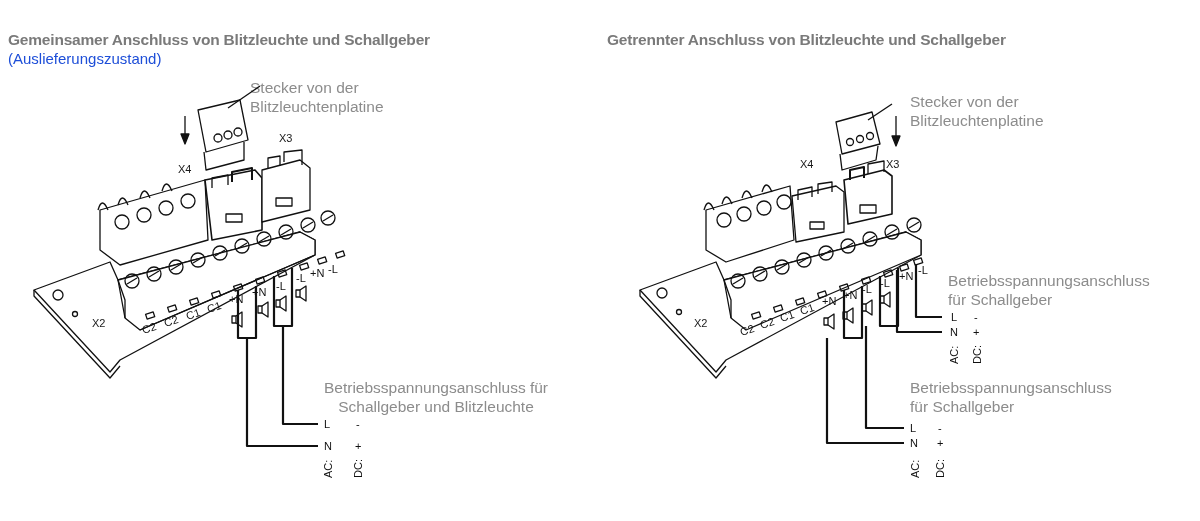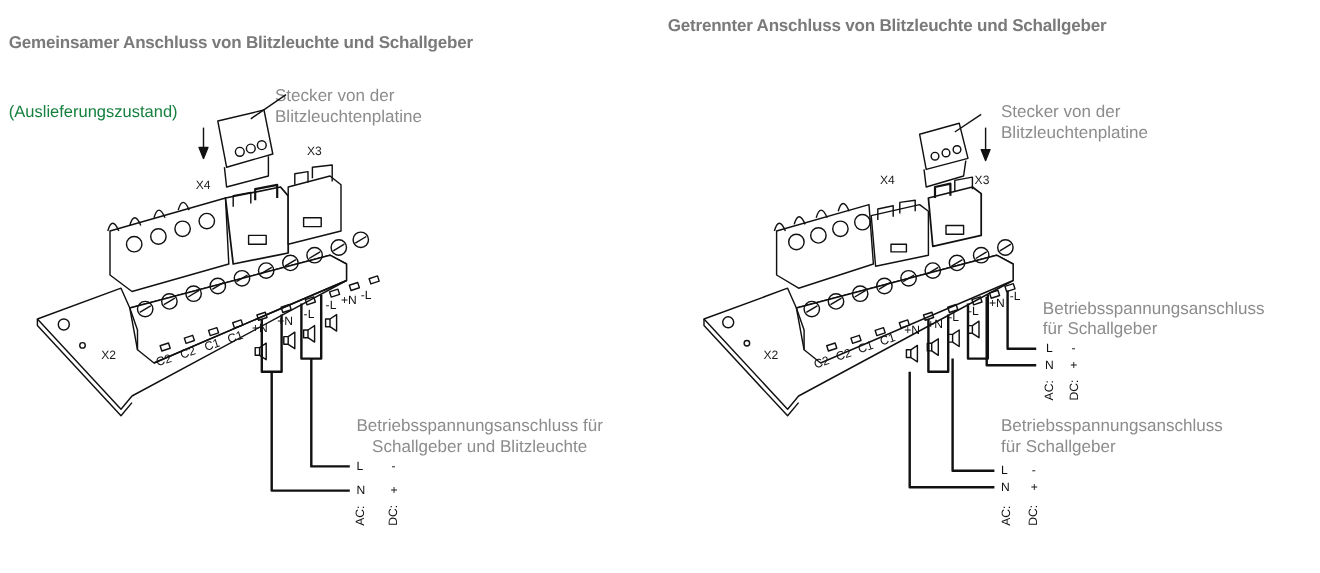--- a/index.html
+++ b/index.html
@@ -1,20 +1,20 @@
 <!DOCTYPE html>
 <html><head>
 <meta charset="utf-8">
 <style>
   html, body { margin: 0; padding: 0; background: #ffffff; }
   body { width: 1200px; height: 521px; position: relative; overflow: hidden;
          font-family: "Liberation Sans", sans-serif; }
   .title { position: absolute; font-family: "Liberation Sans", sans-serif; font-weight: bold;
            font-size: 15.5px; color: #7a7a7a; letter-spacing: -0.2px; white-space: nowrap; }
-  .subtitle { position: absolute; font-size: 15px; color: #15803d; white-space: nowrap; margin-top: 43px; }
+  .subtitle { position: absolute; font-size: 15px; color: #1d4ed8; white-space: nowrap; }
   .label { position: absolute; font-size: 15.5px; line-height: 19px; color: #8c8c8c; white-space: nowrap; }
   .tag { position: absolute; font-size: 11px; color: #1a1a1a; white-space: nowrap; }
   .small { position: absolute; font-size: 11px; color: #111; white-space: nowrap; }
   .vert { position: absolute; font-size: 11px; color: #111; transform: rotate(-90deg); transform-origin: left top; white-space: nowrap; }
   svg { position: absolute; left: 0; top: 0; }
 </style>
 </head>
 <body>
 
 <div class="title" style="left:8px; top:31px;text-align:center;">Gemeinsamer Anschluss von Blitzleuchte und Schallgeber</div>
@@ -138,21 +138,21 @@
   <div>Betriebsspannungsanschluss für</div>
   <div>Schallgeber und Blitzleuchte</div>
 </div>
 <div class="small" style="left:324px; top:418px;">L</div>
 <div class="small" style="left:356px; top:418px;">-</div>
 <div class="small" style="left:324px; top:440px;">N</div>
 <div class="small" style="left:355px; top:440px;">+</div>
 <div class="vert" style="left:322px; top:478px;">AC:</div>
 <div class="vert" style="left:352px; top:478px;">DC:</div>
 
-<div class="title" style="left:607px; top:15px;">Getrennter Anschluss von Blitzleuchte und Schallgeber</div>
+<div class="title" style="left:607px; top:31px;">Getrennter Anschluss von Blitzleuchte und Schallgeber</div>
 
 <div class="label" style="left:910px; top:92px;">
   <div>Stecker von der</div>
   <div>Blitzleuchtenplatine</div>
 </div>
 
 <svg width="1200" height="521">
   <g fill="none" stroke="#111" stroke-width="1.3" stroke-linejoin="round">
 
     <path d="M640 290 L716 262 L724 280 L906 232 L921 240 L921 255 L726 360 L716 372 Z" fill="#fff"></path>

